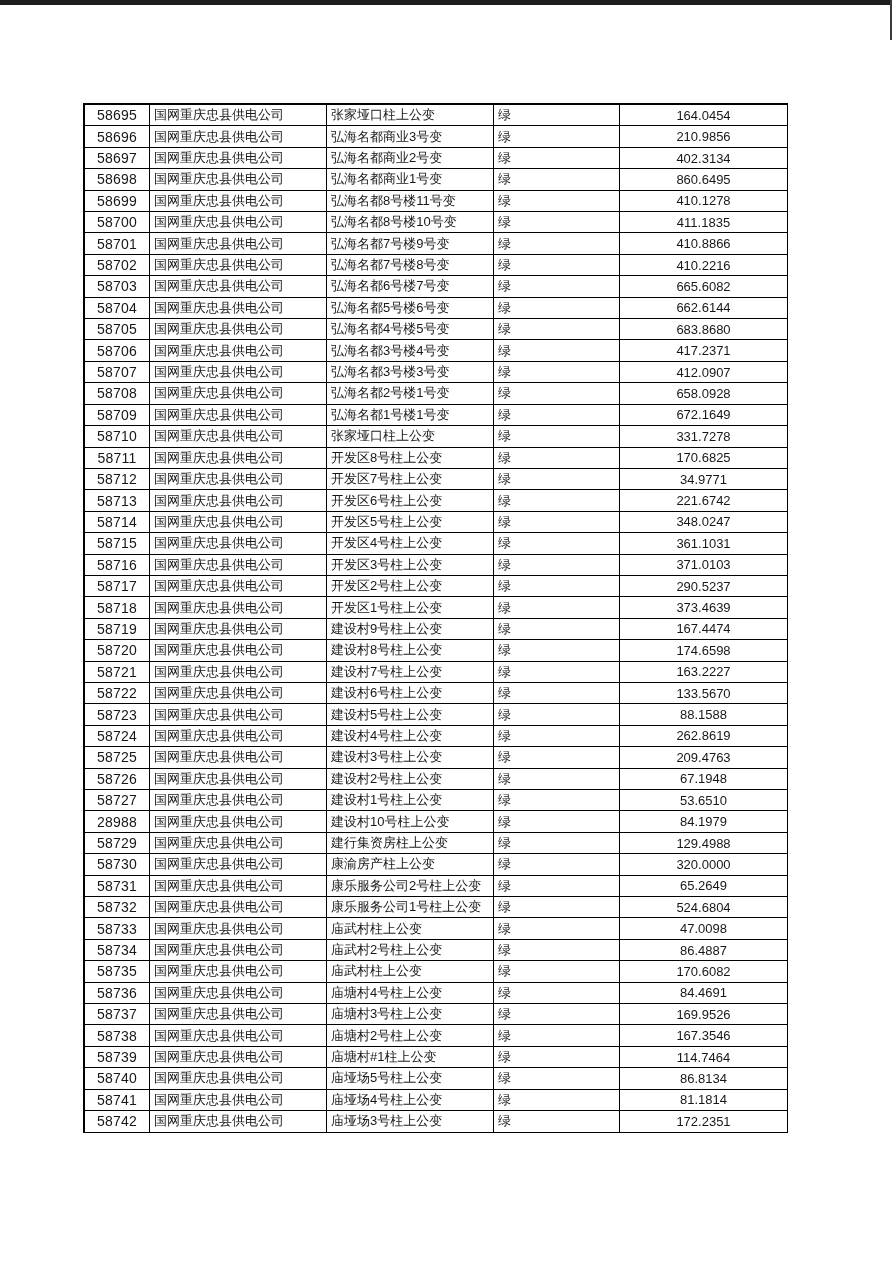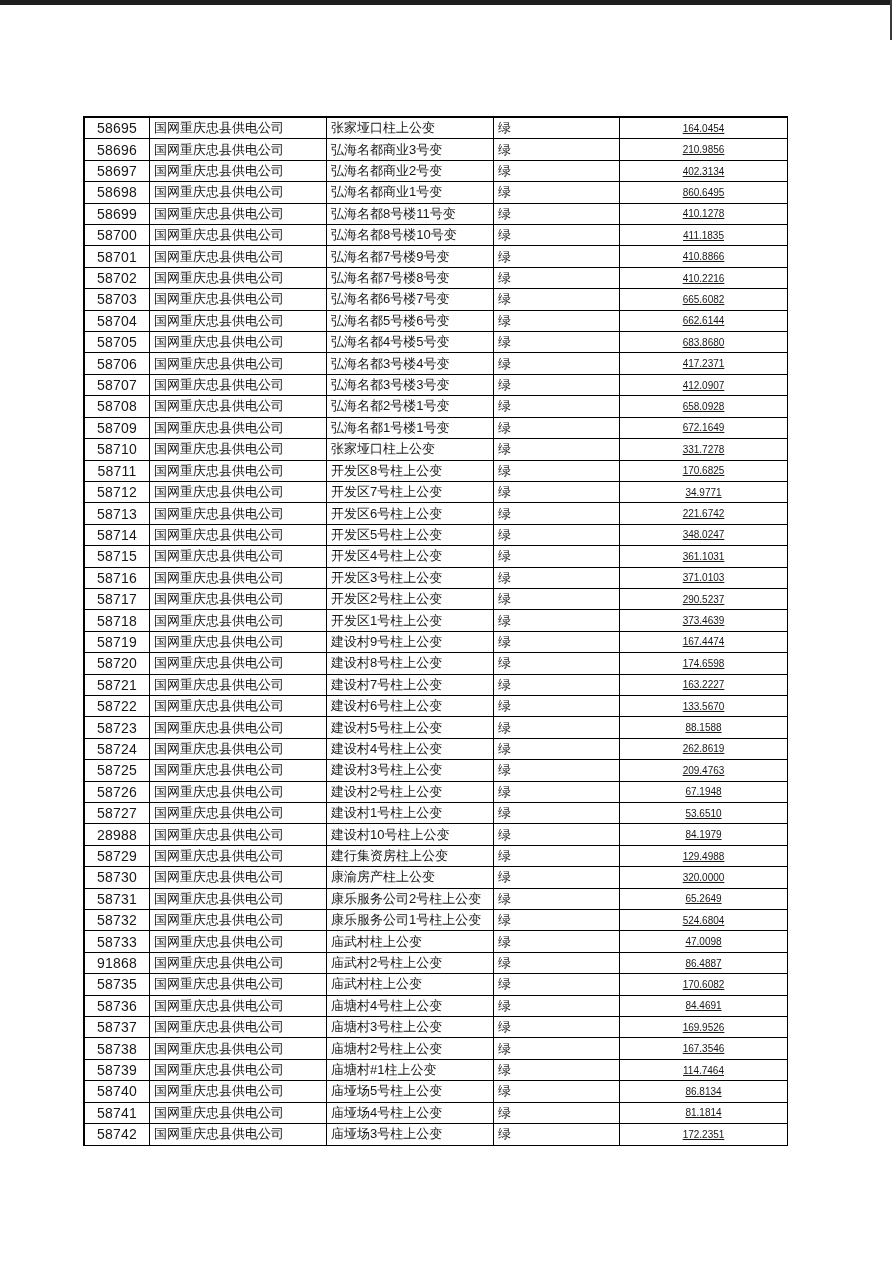--- a/index.html
+++ b/index.html
@@ -27,21 +27,21 @@
     position: absolute;
     top: 0;
     right: 0;
     width: 2px;
     height: 40px;
     background: #3a3a3a;
   }
   .data-table {
     position: absolute;
     left: 83px;
-    top: 116px;
+    top: 103px;
     width: 703px;
     display: grid;
     grid-template-columns: 65px 177px 167px 126px 168px;
     grid-auto-rows: 21.42px;
     border-top: 2px solid #000000;
     border-left: 2px solid #000000;
     box-sizing: content-box;
     background: #a16207;
   }
   .cell {
@@ -52,21 +52,21 @@
     font-size: 13px;
     color: #171717;
     white-space: nowrap;
     overflow: hidden;
     box-sizing: border-box;
     background: #ffffff;
   }
   .cell.center { justify-content: center; }
   .cell.left   { justify-content: flex-start; padding-left: 4px; }
   .cell.id     { font-size: 14px; letter-spacing: 0.2px; }
-  .cell.value  { font-size: 10px; text-decoration: underline; }
+  .cell.value  { font-size: 13px; }
 </style>
 </head>
 <body>
 
 <div class="page">
   <div class="topbar"></div>
   <div class="right-edge"></div>
   <div class="data-table">
       <div class="cell id center">58695</div>
       <div class="cell left">国网重庆忠县供电公司</div>
@@ -256,21 +256,21 @@
       <div class="cell id center">58732</div>
       <div class="cell left">国网重庆忠县供电公司</div>
       <div class="cell left">康乐服务公司1号柱上公变</div>
       <div class="cell left">绿</div>
       <div class="cell value center">524.6804</div>
       <div class="cell id center">58733</div>
       <div class="cell left">国网重庆忠县供电公司</div>
       <div class="cell left">庙武村柱上公变</div>
       <div class="cell left">绿</div>
       <div class="cell value center">47.0098</div>
-      <div class="cell id center">91868</div>
+      <div class="cell id center">58734</div>
       <div class="cell left">国网重庆忠县供电公司</div>
       <div class="cell left">庙武村2号柱上公变</div>
       <div class="cell left">绿</div>
       <div class="cell value center">86.4887</div>
       <div class="cell id center">58735</div>
       <div class="cell left">国网重庆忠县供电公司</div>
       <div class="cell left">庙武村柱上公变</div>
       <div class="cell left">绿</div>
       <div class="cell value center">170.6082</div>
       <div class="cell id center">58736</div>

